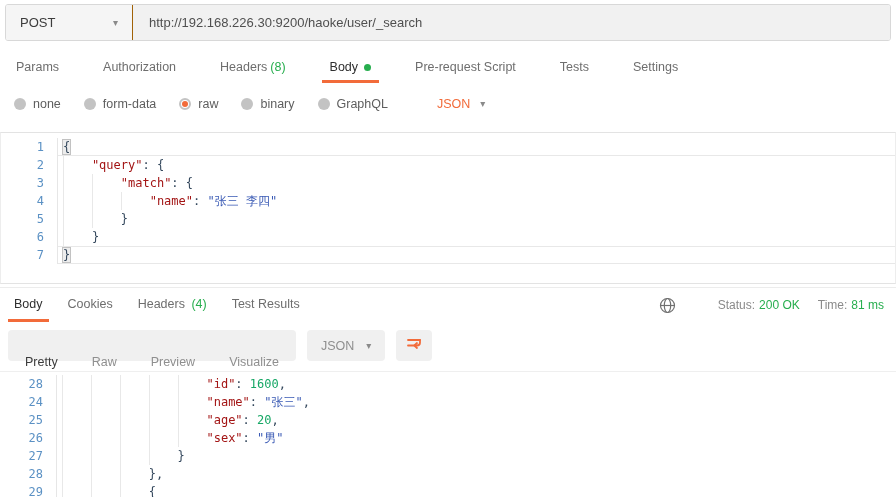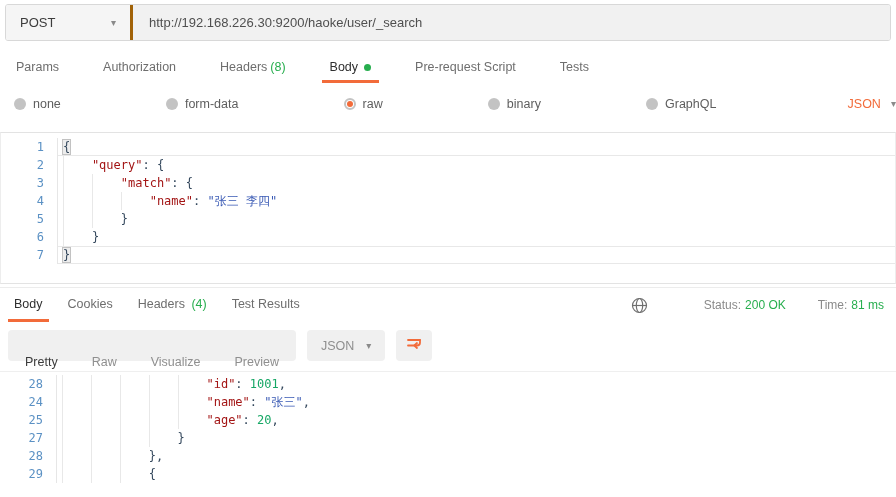--- a/index.html
+++ b/index.html
@@ -4,42 +4,42 @@
 <style>
   * { margin:0; padding:0; box-sizing:border-box; }
   html,body { width:896px; height:497px; background:#fff; overflow:hidden;
               font-family:"Liberation Sans", sans-serif; }
   .app { width:896px; height:497px; position:relative; background:#fff; }
 
   
   .url-bar { display:flex; margin:4px 5px 0 5px; height:37px;
              border:1px solid #d8d8d8; border-radius:3px; overflow:hidden; }
   .method-box { width:127px; background:#f5f5f5; display:flex; align-items:center;
-                justify-content:space-between; padding:0 14px; border-right:3px solid #a16207;
+                justify-content:space-between; padding:0 14px; border-right:1px solid #a16207;
                 cursor:pointer; }
   .method-label { font-size:13px; color:#3c3c3c; }
   .caret { font-size:10px; color:#8a8a8a; line-height:1; }
   .url-box { flex:1; background:#f1f1f1; display:flex; align-items:center; }
   .url-box input { width:100%; border:none; outline:none; background:transparent;
                    font-size:13px; color:#4f4f4f; padding:0 16px;
                    font-family:"Liberation Sans", sans-serif; }
 
   
   .req-tabs { display:flex; align-items:center; margin-top:12px; height:30px; padding-left:2px;gap:16px; }
   .req-tab { position:relative; padding:0 14px; font-size:12.5px; color:#6e6e6e;
              height:30px; line-height:28px; cursor:pointer; white-space:nowrap; }
   .req-tab.active { color:#2e2e2e; }
   .req-tab.active::after { content:""; position:absolute; left:6px; right:6px; bottom:0;
              height:3px; background:#f26b3a; }
   .tab-count { color:#27ae4e; margin-left:3px; }
   .tab-dot { display:inline-block; width:7px; height:7px; border-radius:50%;
              background:#27ae4e; margin-left:6px; }
 
   
-  .radio-row { display:flex; align-items:center; margin-top:8px; height:26px; padding-left:14px;justify-content:space-between; }
+  .radio-row { display:flex; align-items:center; margin-top:8px; height:26px; padding-left:14px; }
   .radio-item { display:flex; align-items:center; margin-right:23px; cursor:pointer; }
   .radio-circle { width:12px; height:12px; border-radius:50%; background:#c3c3c3; margin-right:7px; }
   .radio-circle.sel { background:#fff; border:2px solid #c3c3c3; position:relative; }
   .radio-circle.sel::after { content:""; position:absolute; left:1px; top:1px;
              width:6px; height:6px; border-radius:50%; background:#f26b3a; }
   .radio-label { font-size:12.5px; color:#5e5e5e; }
   .raw-format { display:flex; align-items:center; margin-left:26px; cursor:pointer; }
   .raw-format .fmt { font-size:12.5px; color:#f26b3a; }
   .raw-format .caret { margin-left:10px; }
 
@@ -69,21 +69,21 @@
   .resp-meta { display:flex; align-items:center; justify-content:space-between;
                height:34px; padding:0 12px 0 8px; }
   .resp-tabs { display:flex; align-items:center; height:34px; }
   .resp-tab { position:relative; padding:0 6px; margin-right:13px; font-size:12.5px;
               color:#6e6e6e; height:34px; line-height:32px; cursor:pointer; white-space:nowrap; }
   .resp-tab.active { color:#2e2e2e; }
   .resp-tab.active::after { content:""; position:absolute; left:0; right:0; bottom:0;
               height:3px; background:#f26b3a; }
   .resp-status { display:flex; align-items:center; }
   .globe { margin-right:24px; display:flex; align-items:center; cursor:pointer; }
-  .status-pair { font-size:12px; color:#8a8a8a; margin-left:32px; }
+  .status-pair { font-size:12px; color:#8a8a8a; margin-left:18px; }
   .status-val { color:#27ae4e; margin-left:4px; }
 
   .resp-toolbar { display:flex; align-items:center; margin:8px 0 0 8px; height:31px; }
   .seg-control { display:flex; background:#f0f0f0; border-radius:4px; height:31px;
                  align-items:center; }
   .seg-item { padding:0 17px; font-size:12.5px; color:#8f8f8f; line-height:31px; cursor:pointer;margin-top:34px; }
   .seg-item.active { color:#3b3b3b; }
   .fmt-btn { display:flex; align-items:center; background:#f0f0f0; border-radius:4px;
              height:31px; padding:0 14px; margin-left:11px; cursor:pointer; }
   .fmt-btn .fmt { font-size:12.5px; color:#8f8f8f; }
@@ -109,20 +109,21 @@
     </div>
   </div>
 
   <div class="req-tabs" id="req-tabs">
       <div class="req-tab"><span>Params</span></div>
       <div class="req-tab"><span>Authorization</span></div>
       <div class="req-tab"><span>Headers</span><span class="tab-count">(8)</span></div>
       <div class="req-tab active"><span>Body</span><span class="tab-dot"></span></div>
       <div class="req-tab"><span>Pre-request Script</span></div>
       <div class="req-tab"><span>Tests</span></div>
+      <div class="req-tab"><span>Settings</span></div>
     </div>
 
   <div class="radio-row" id="body-types">
       <div class="radio-item">
         <span class="radio-circle"></span>
         <span class="radio-label">none</span>
       </div>
       <div class="radio-item">
         <span class="radio-circle"></span>
         <span class="radio-label">form-data</span>
@@ -199,53 +200,57 @@
       <span class="status-pair">
         <span>Time:</span><span class="status-val">81 ms</span>
       </span>
     </div>
   </div>
 
   <div class="resp-toolbar">
     <div class="seg-control" id="view-modes">
         <div class="seg-item active">Pretty</div>
         <div class="seg-item">Raw</div>
+        <div class="seg-item">Preview</div>
         <div class="seg-item">Visualize</div>
-        <div class="seg-item">Preview</div>
       </div>
     <div class="fmt-btn">
       <span class="fmt">JSON</span>
       <span class="caret">▾</span>
     </div>
     <div class="wrap-btn">
       <span>
         <svg width="16" height="14" viewBox="0 0 16 14" fill="none" stroke="#f26b3a" stroke-width="1.8" stroke-linecap="round" stroke-linejoin="round">
           <path d="M2 3h12"></path>
           <path d="M2 8.5h6.5"></path>
           <path d="M14 3v2.6a3 3 0 0 1-3 2.9H9"></path>
           <path d="M11 6l-2.6 2.5L11 11"></path>
         </svg>
       </span>
     </div>
   </div>
 
   <div class="resp-editor" id="resp-editor">
       <div class="code-line">
         <div class="gutter">28</div>
-        <div class="line-content"><span class="guide"></span><span class="guide"></span><span class="guide"></span><span class="guide"></span><span class="guide"></span><span class="t-key">"id"</span><span class="t-punct">: </span><span class="t-number">1001</span><span class="t-punct">,</span></div>
+        <div class="line-content"><span class="guide"></span><span class="guide"></span><span class="guide"></span><span class="guide"></span><span class="guide"></span><span class="t-key">"id"</span><span class="t-punct">: </span><span class="t-number">1600</span><span class="t-punct">,</span></div>
       </div>
       <div class="code-line">
         <div class="gutter">24</div>
         <div class="line-content"><span class="guide"></span><span class="guide"></span><span class="guide"></span><span class="guide"></span><span class="guide"></span><span class="t-key">"name"</span><span class="t-punct">: </span><span class="t-string">"张三"</span><span class="t-punct">,</span></div>
       </div>
       <div class="code-line">
         <div class="gutter">25</div>
         <div class="line-content"><span class="guide"></span><span class="guide"></span><span class="guide"></span><span class="guide"></span><span class="guide"></span><span class="t-key">"age"</span><span class="t-punct">: </span><span class="t-number">20</span><span class="t-punct">,</span></div>
       </div>
       <div class="code-line">
+        <div class="gutter">26</div>
+        <div class="line-content"><span class="guide"></span><span class="guide"></span><span class="guide"></span><span class="guide"></span><span class="guide"></span><span class="t-key">"sex"</span><span class="t-punct">: </span><span class="t-string">"男"</span></div>
+      </div>
+      <div class="code-line">
         <div class="gutter">27</div>
         <div class="line-content"><span class="guide"></span><span class="guide"></span><span class="guide"></span><span class="guide"></span><span class="t-punct">}</span></div>
       </div>
       <div class="code-line">
         <div class="gutter">28</div>
         <div class="line-content"><span class="guide"></span><span class="guide"></span><span class="guide"></span><span class="t-punct">},</span></div>
       </div>
       <div class="code-line">
         <div class="gutter">29</div>
         <div class="line-content"><span class="guide"></span><span class="guide"></span><span class="guide"></span><span class="t-punct">{</span></div>

